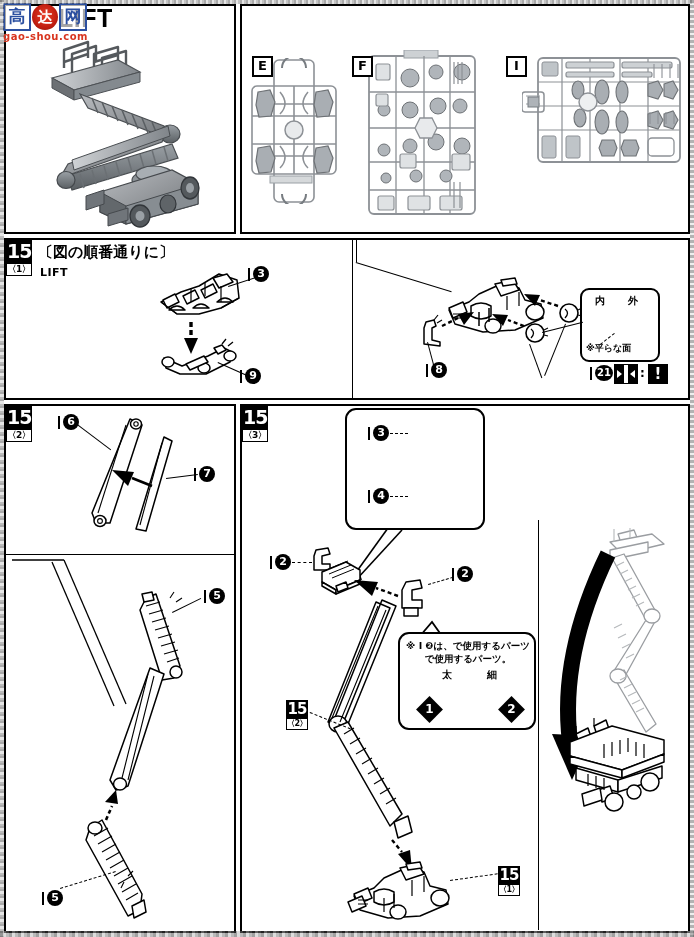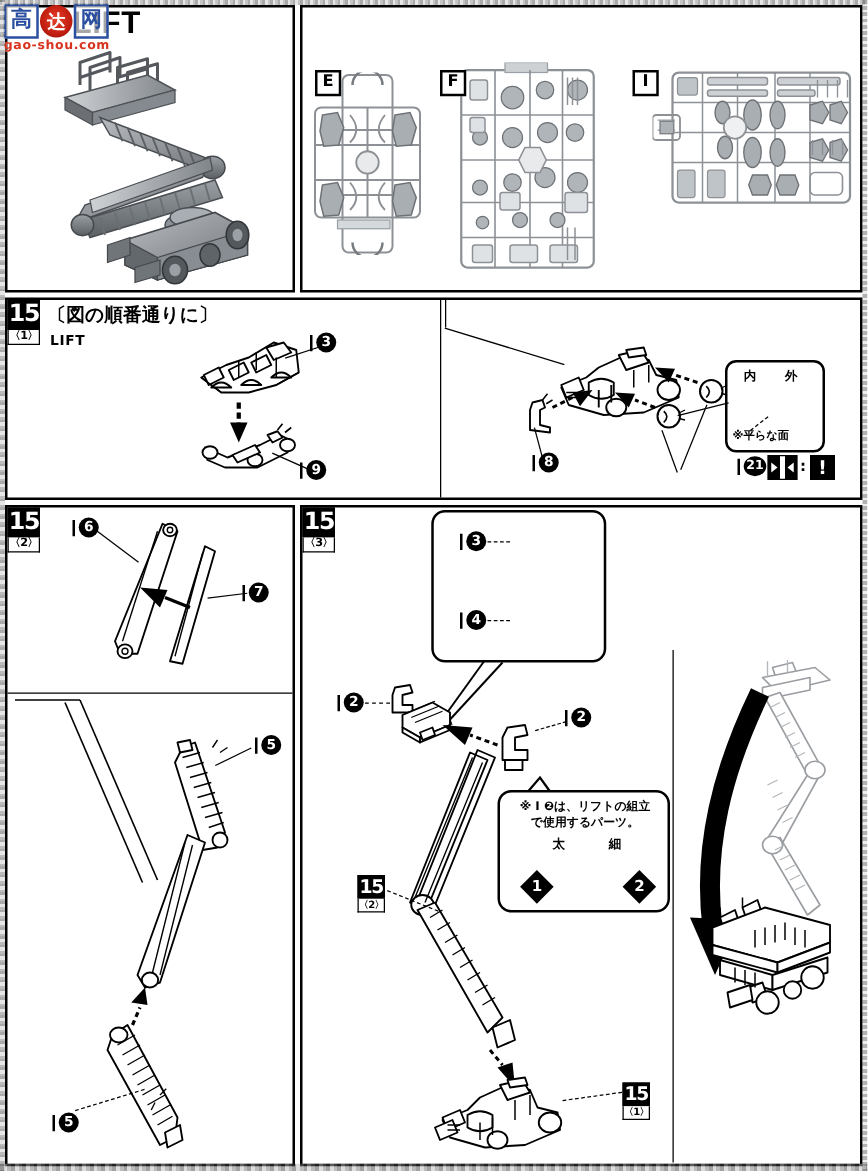--- a/index.html
+++ b/index.html
@@ -753,21 +753,21 @@
     </svg>
   </div>
 
   <div class="bubble" style="left:398px;top:632px;width:138px;height:98px;"></div>
   <div class="art" style="left:418px;top:622px;">
     <svg width="26" height="14" viewBox="0 0 26 14">
       <path d="M2 14 L14 0 L24 14" fill="#fff" stroke="#000" stroke-width="1.8"></path>
       <path d="M4 13 h18" stroke="#fff" stroke-width="2.6"></path>
     </svg>
   </div>
-  <div class="note-text" style="left:404px;top:640px;width:128px;">※ I ❷は、リフトの組立</div>
+  <div class="note-text" style="left:404px;top:640px;width:128px;">※ I ❷は、で使用するパーツ</div>
   <div class="note-text" style="left:404px;top:653px;width:128px;">で使用するパーツ。</div>
   <div class="mini-lbl" style="left:442px;top:668px;">太</div>
   <div class="mini-lbl" style="left:487px;top:668px;">細</div>
   <div class="art" style="left:404px;top:682px;">
     <svg width="126" height="32" viewBox="0 0 126 32">
       <g fill="none" stroke="#000" stroke-width="1.5">
         <path d="M0 8 H44 M82 8 H124"></path>
         <path d="M0 13 H44 M82 13 H124"></path>
         <path d="M46 4 q6 -4 12 0 L58 26" stroke-width="2.4"></path>
         <path d="M70 4 q6 -4 12 0" stroke-width="2.4"></path>

